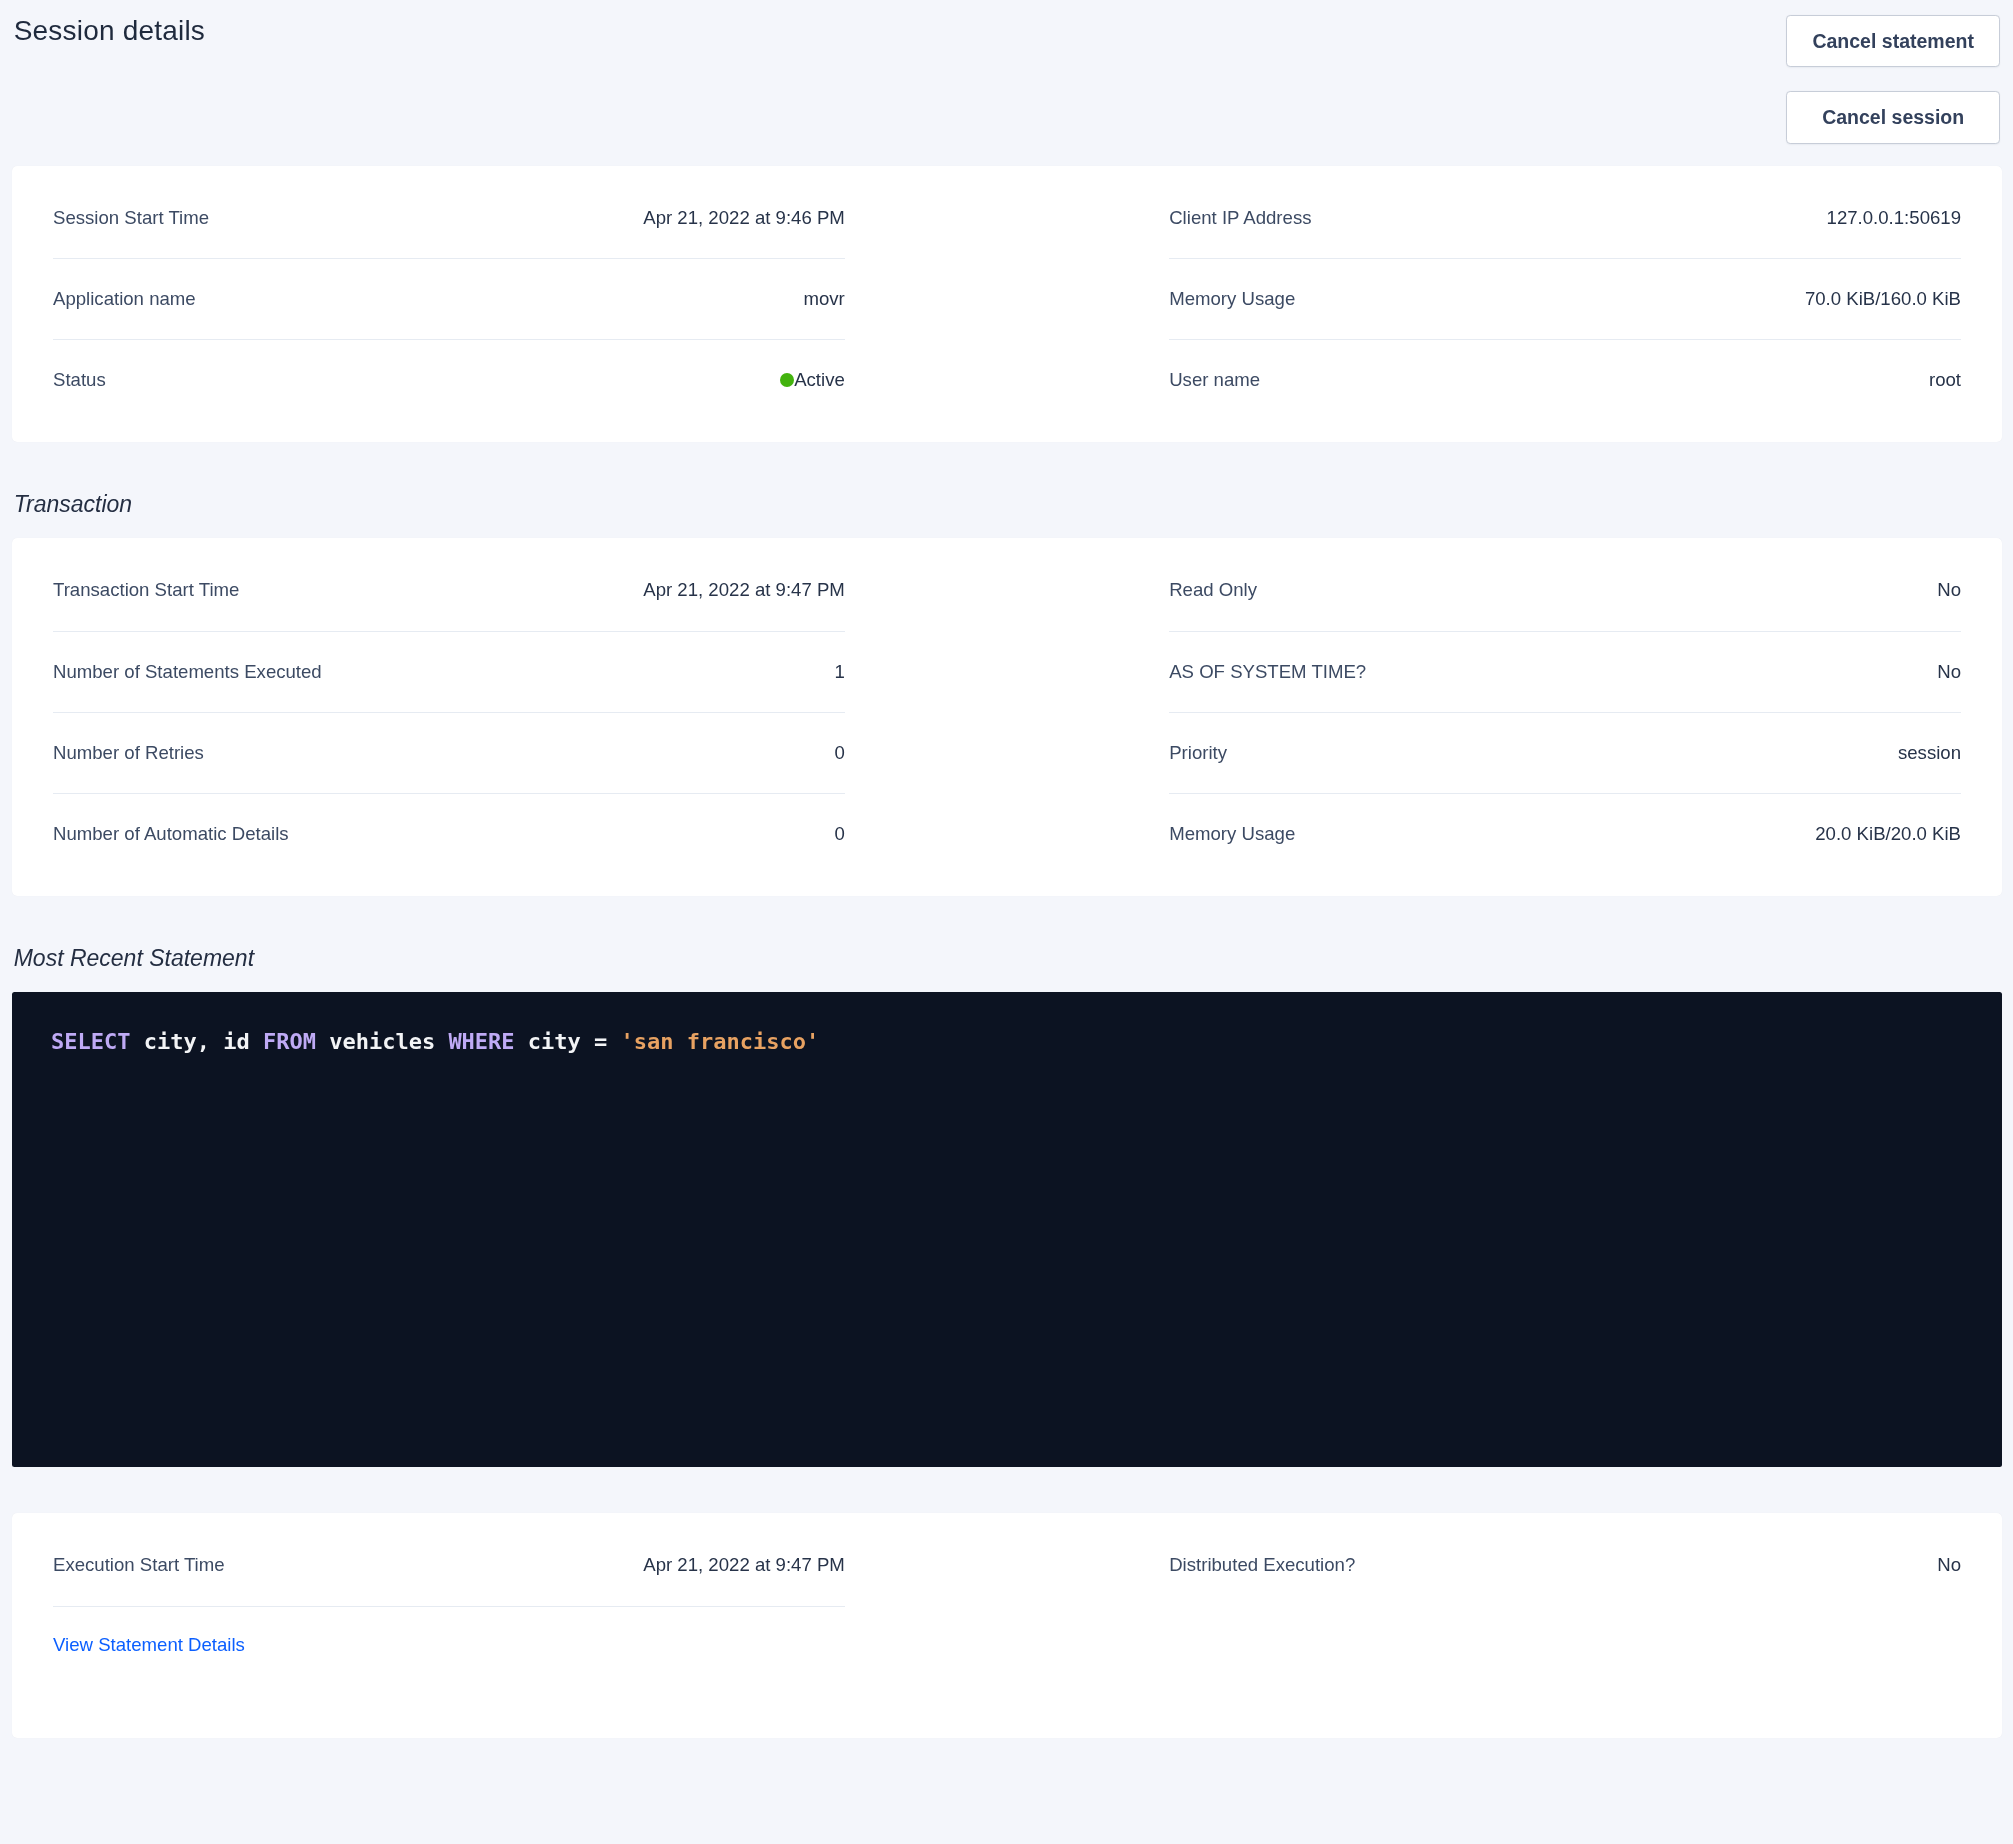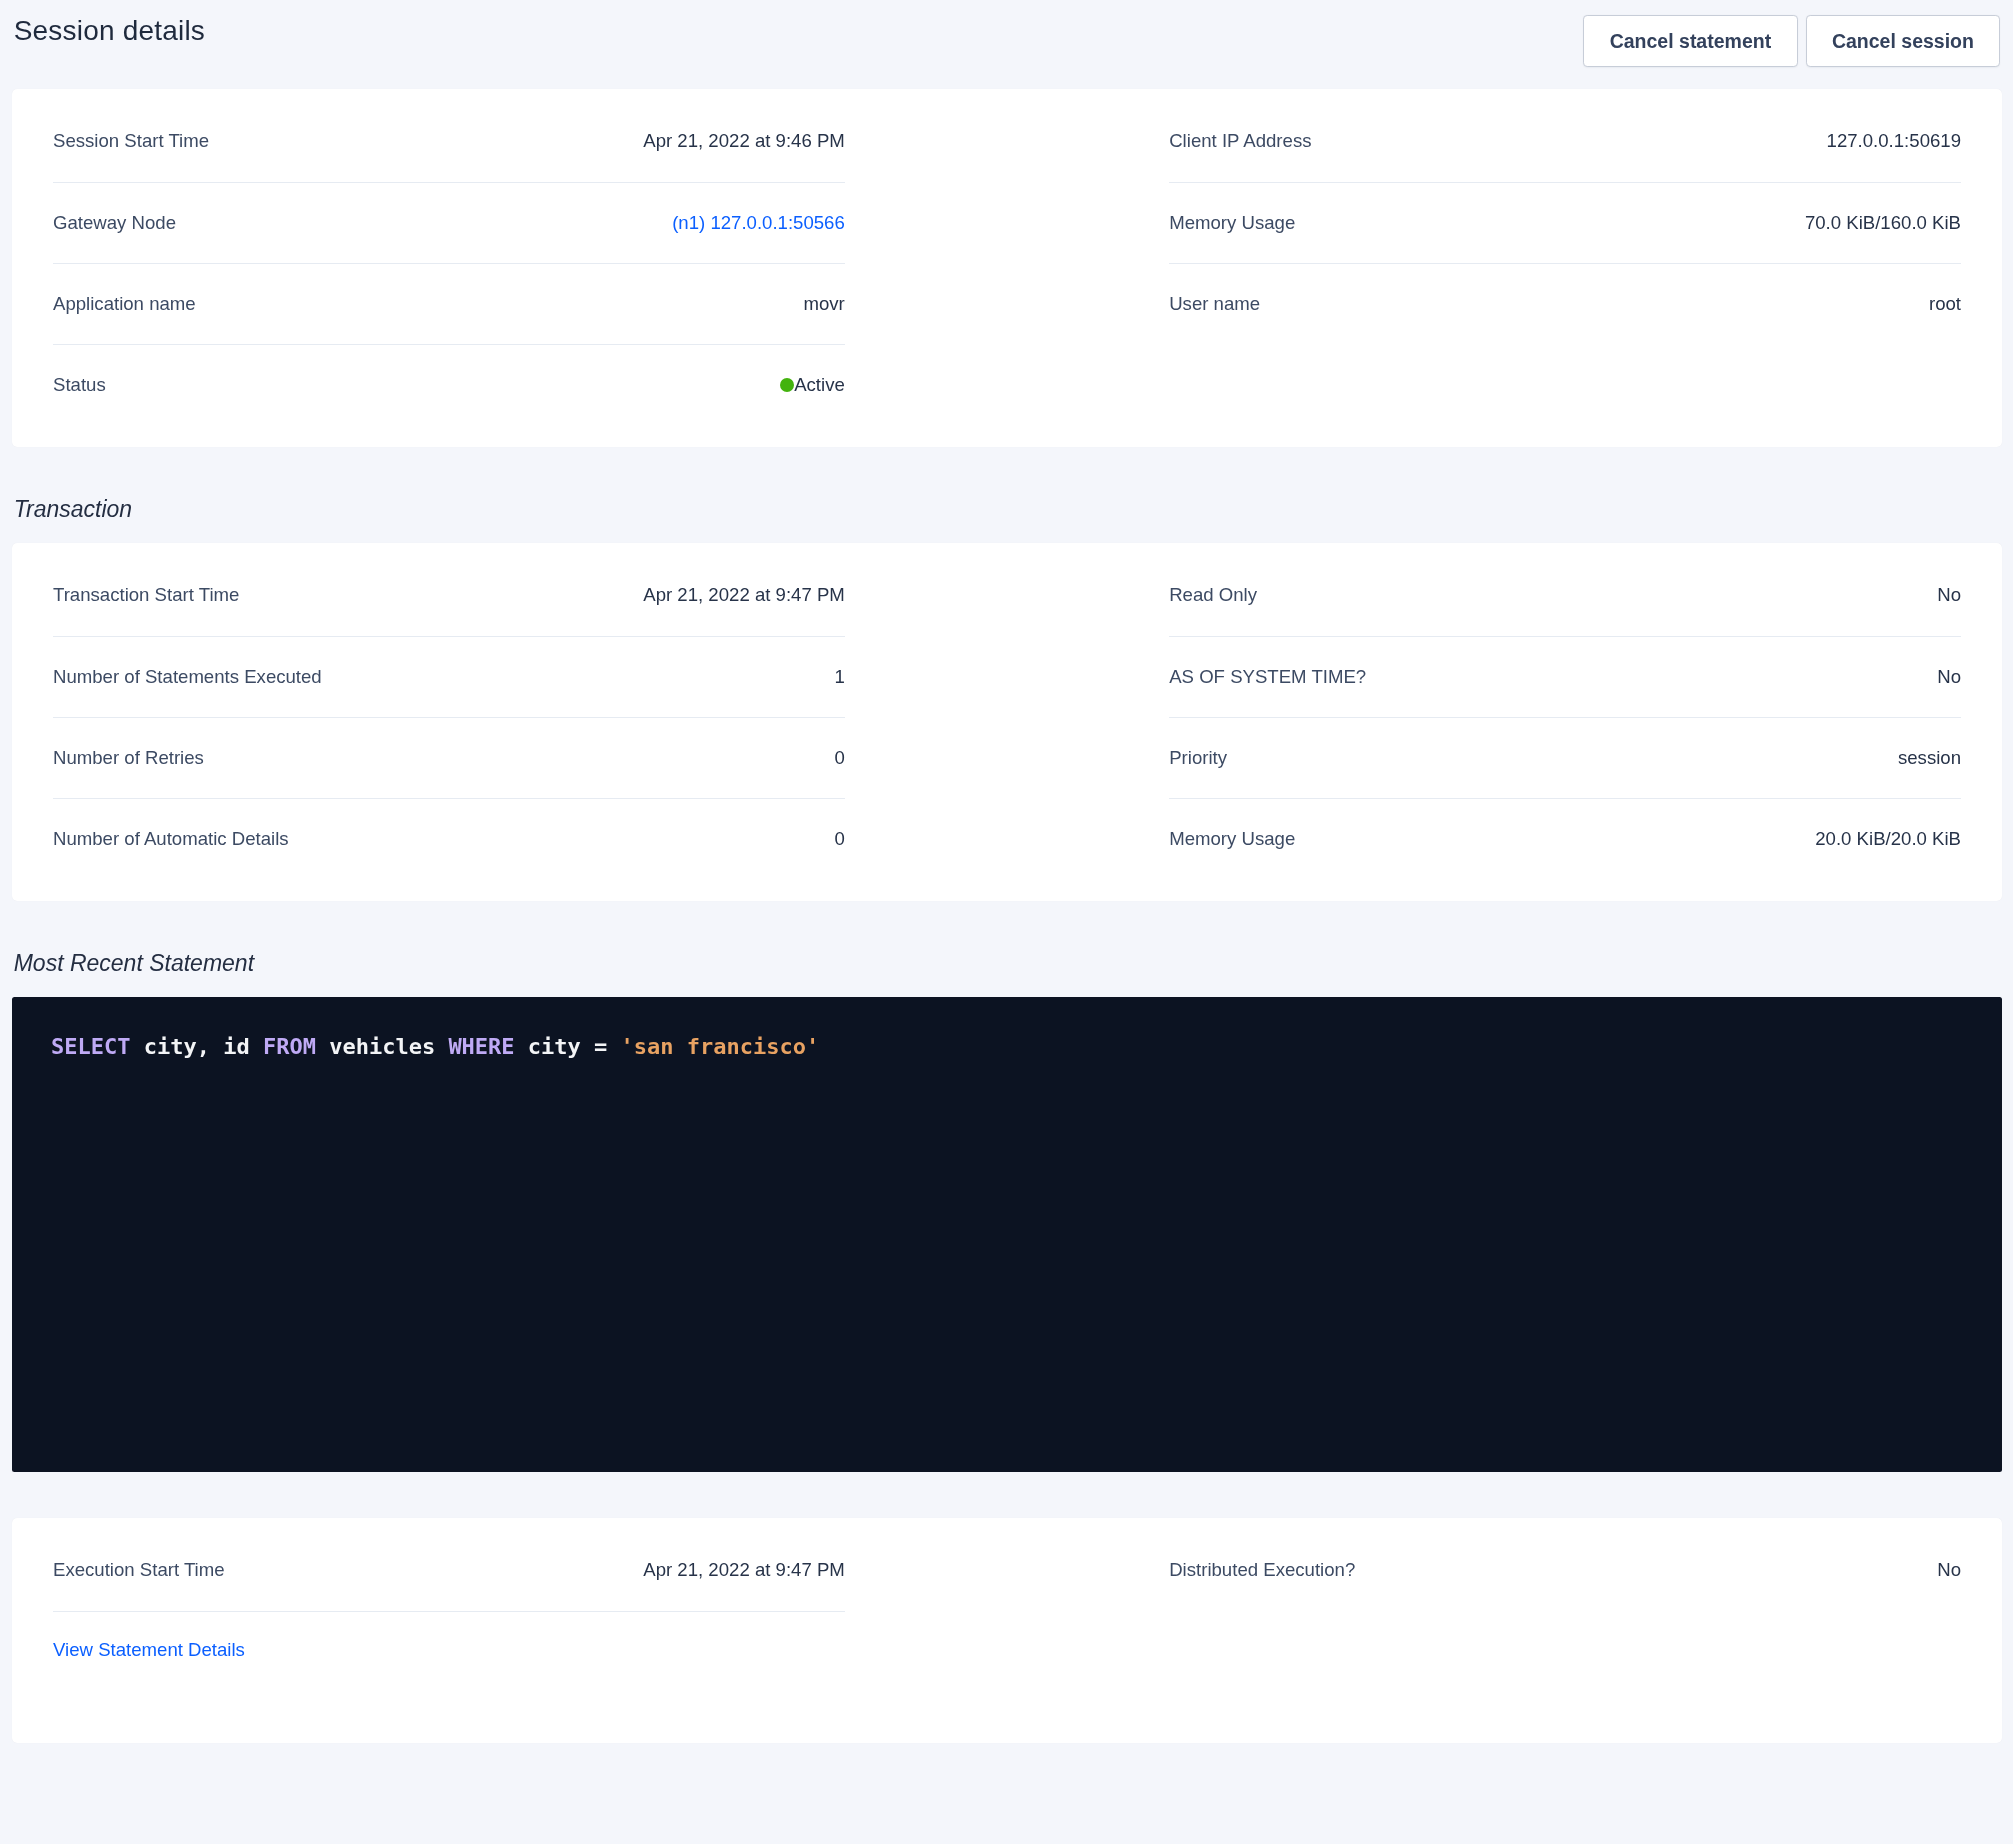--- a/index.html
+++ b/index.html
@@ -11,21 +11,21 @@
     overflow: hidden;
   }
   .page { padding: 10.2px 12px; }
 
   
   .page-header {
     display: flex; justify-content: space-between; align-items: flex-start;
     padding: 5.1px 1.7px 22px 1.7px;
   }
   .page-title { font-size: 28px; font-weight: 500; color: #1f2a3d; letter-spacing: 0.2px; }
-  .actions { display: flex; gap: 8px; }
+  .actions { display: flex; gap: 24px; flex-direction: column; }
   .btn {
     background: #ffffff;
     border: 0.8px solid #c7cdd8;
     border-radius: 4.2px;
     padding: 13.6px 25.4px;
     font-family: "Liberation Sans", sans-serif;
     font-size: 19.5px;
     font-weight: 700;
     color: #33415c;
     cursor: pointer;
@@ -103,24 +103,20 @@
     </div>
   </div>
 
   <div class="card">
     <div class="col">
       <div class="row">
         <span class="label">Session Start Time</span>
         <span class="value">Apr 21, 2022 at 9:46 PM</span>
       </div>
       <div class="row">
-        <span class="label">Gateway Node</span>
-        <a class="value link">(n1) 127.0.0.1:50566</a>
-      </div>
-      <div class="row">
         <span class="label">Application name</span>
         <span class="value">movr</span>
       </div>
       <div class="row">
         <span class="label">Status</span>
         <span class="value status-value">
           <span class="dot"></span>
           <span>Active</span>
         </span>
       </div>

